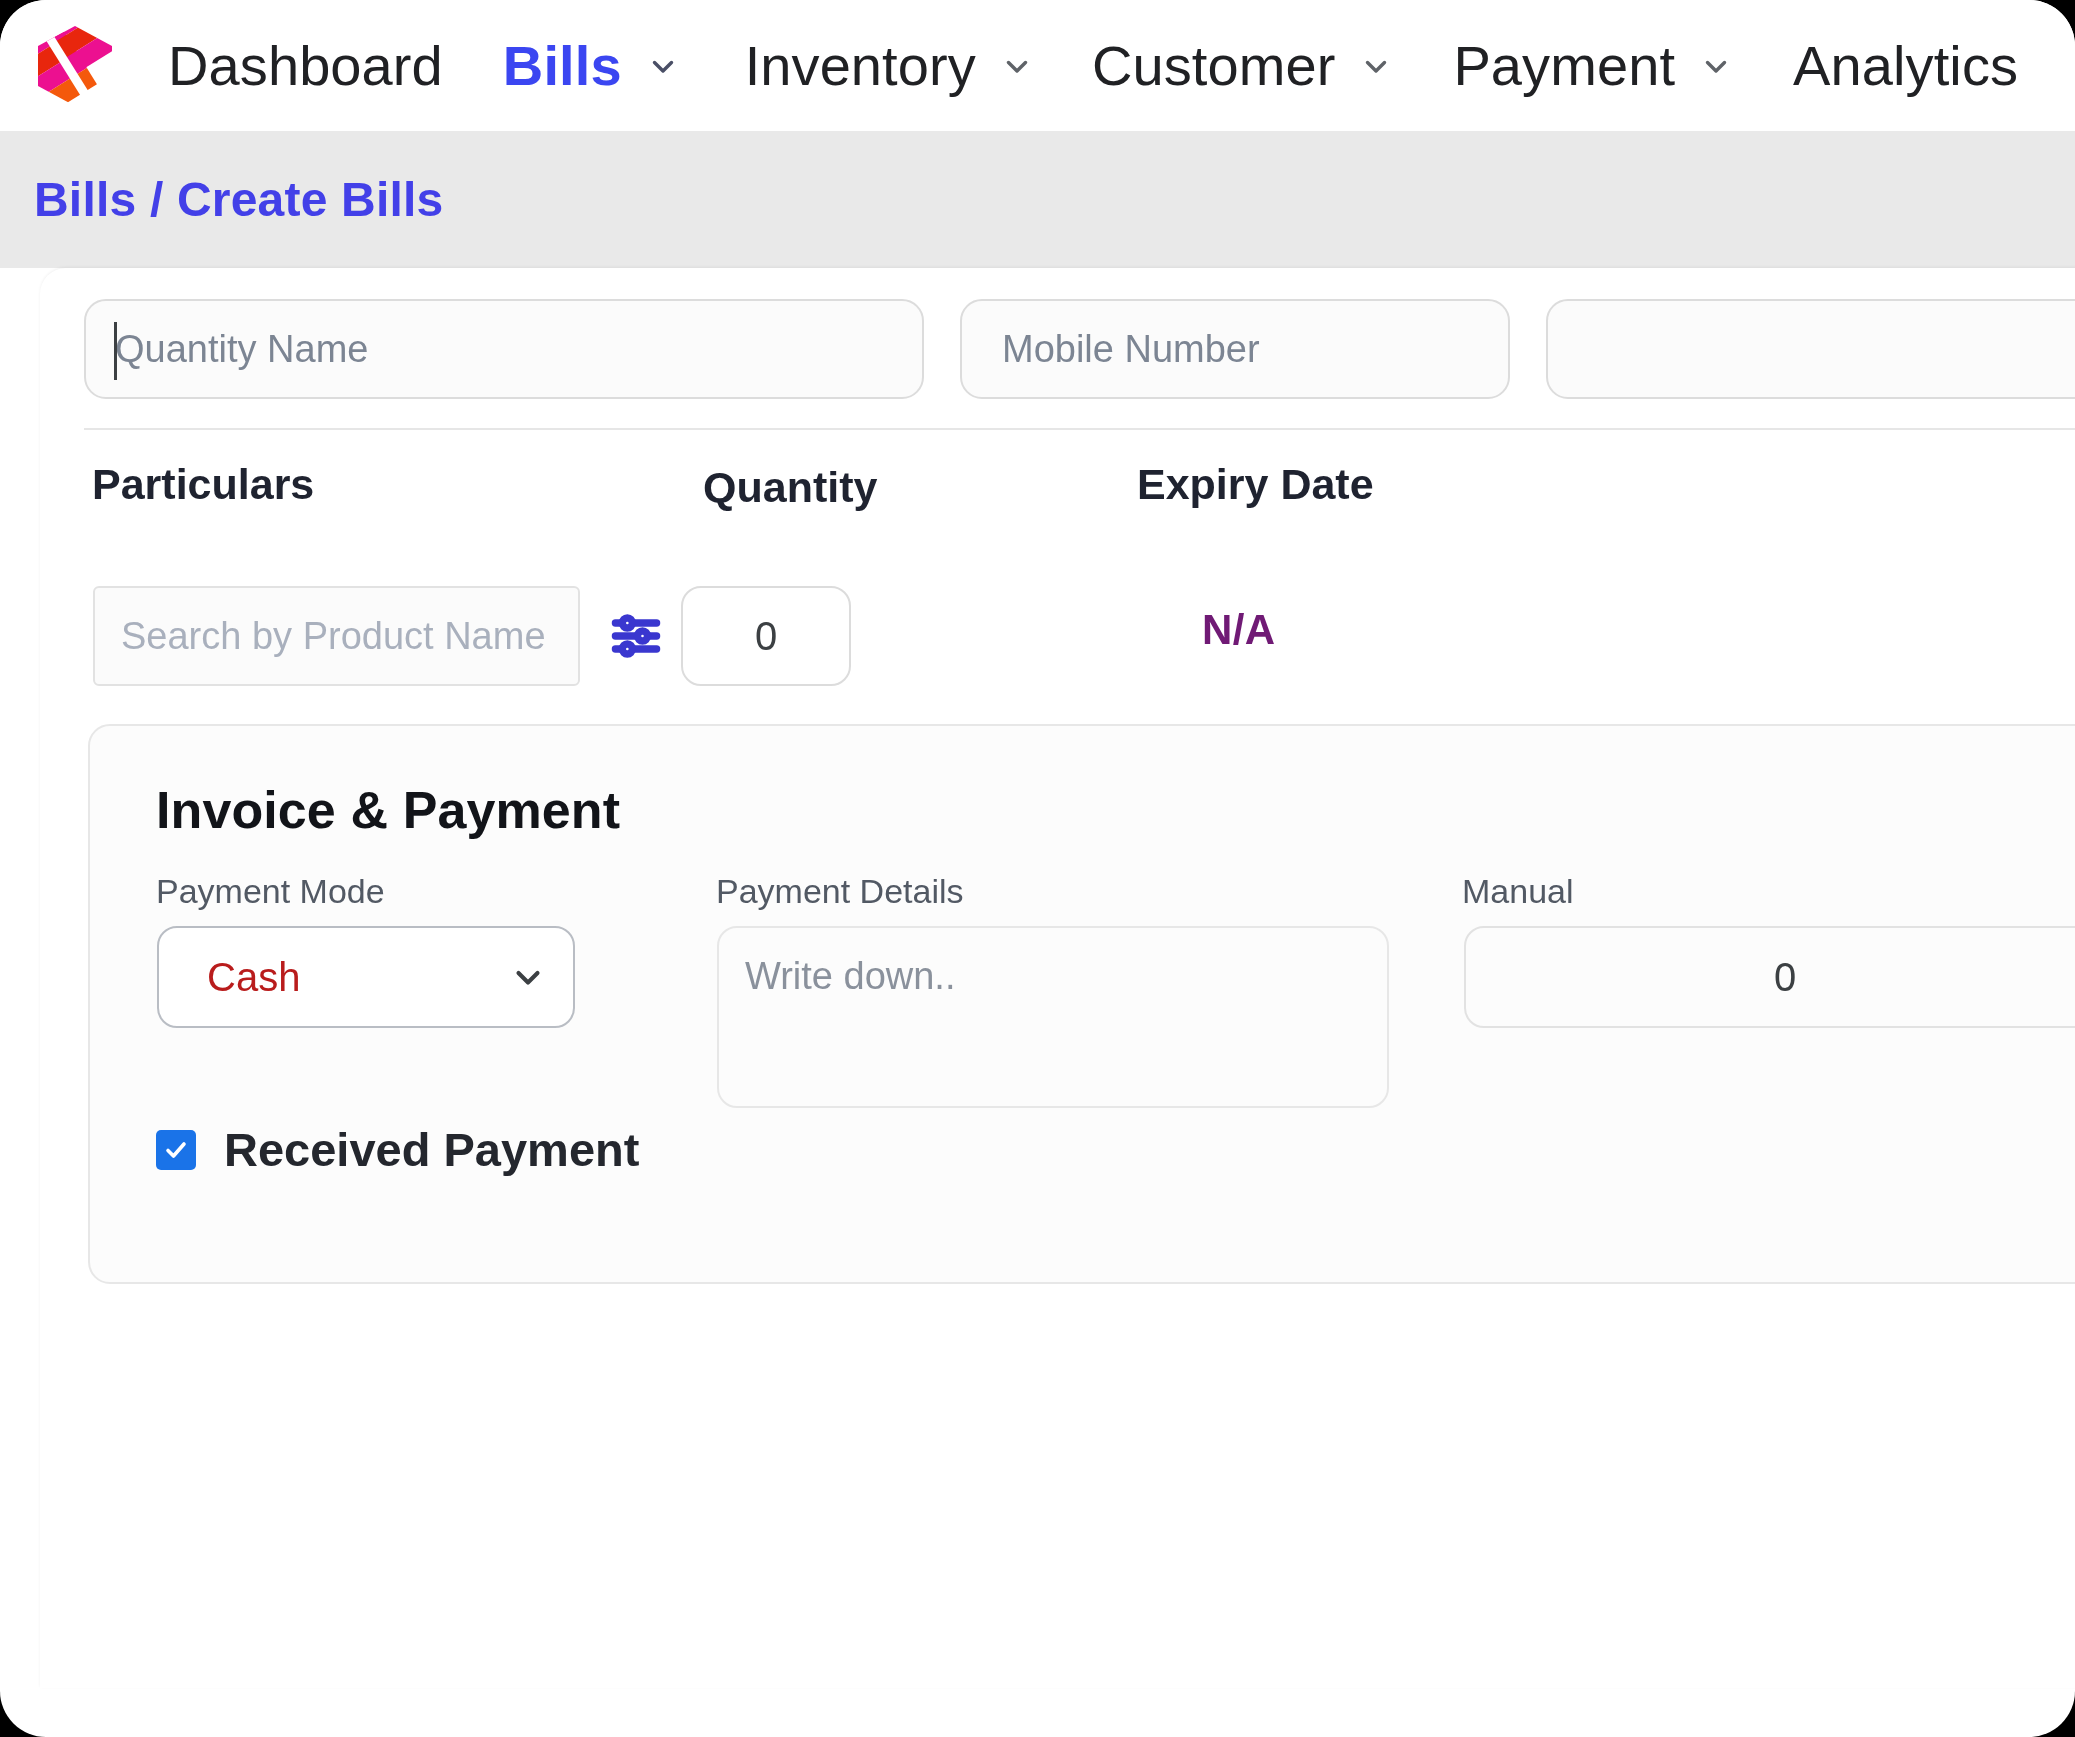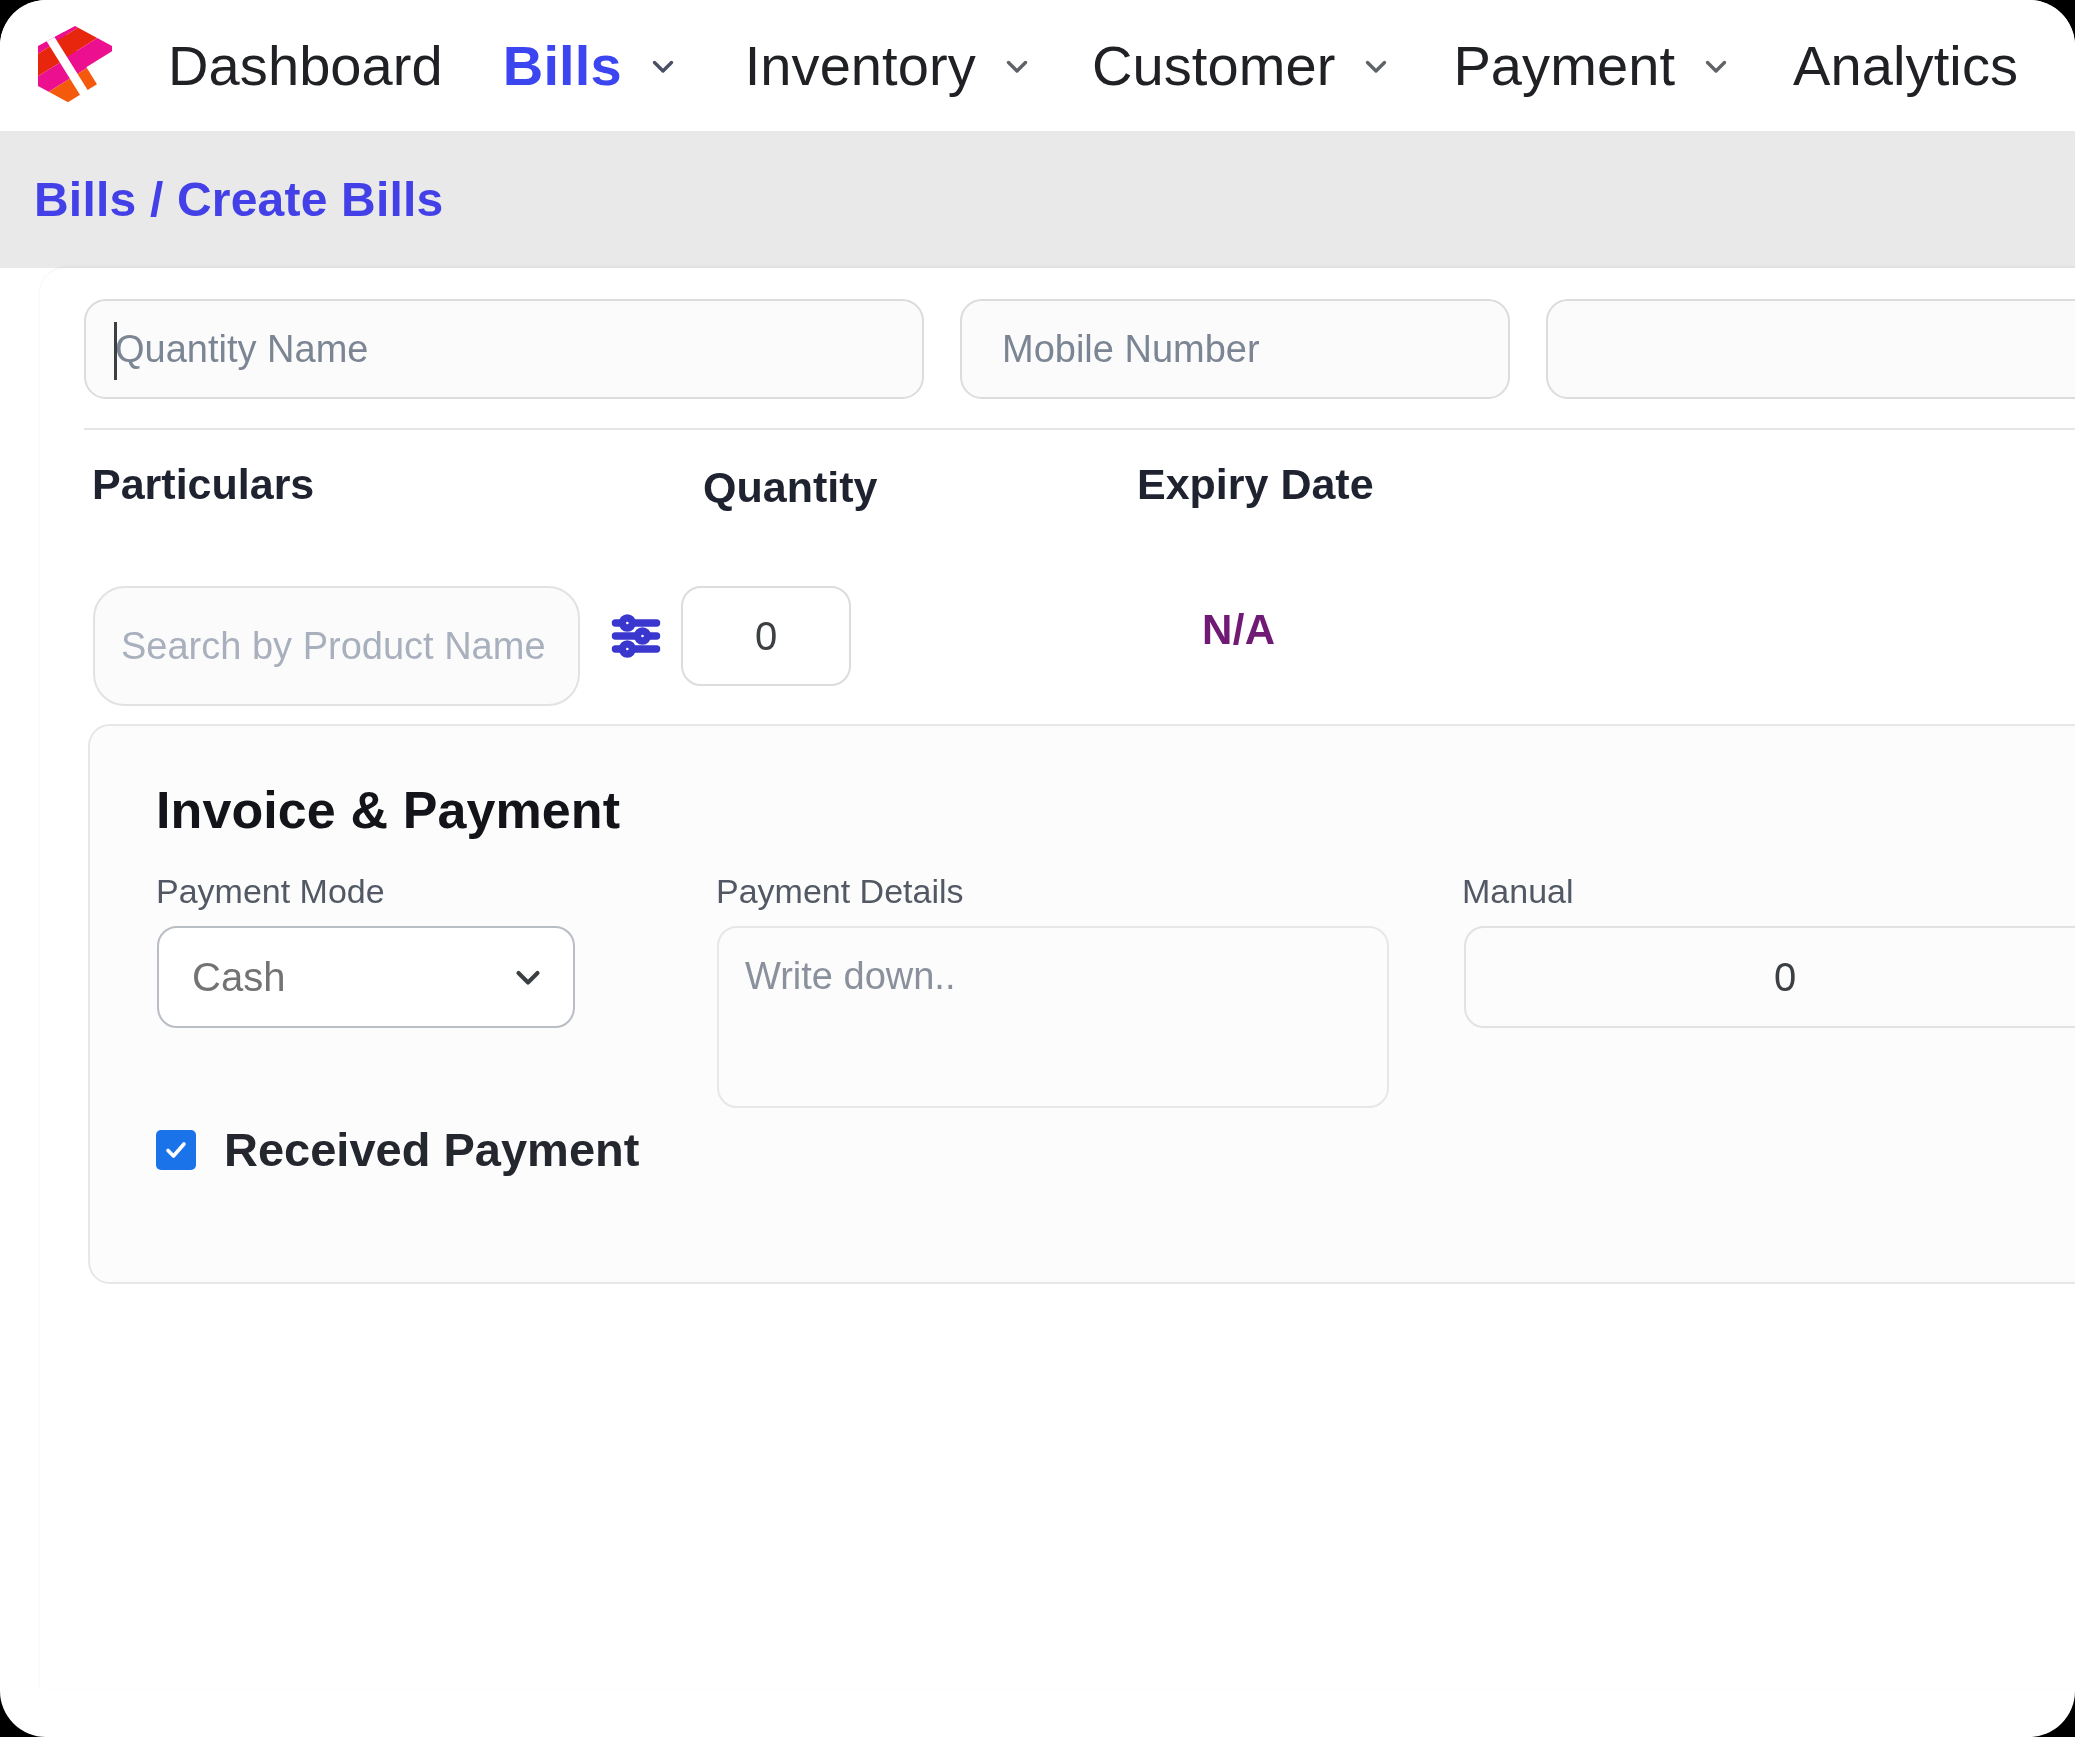--- a/index.html
+++ b/index.html
@@ -173,23 +173,23 @@
   
   #product-row {
     position: absolute;
     left: 0; top: 318px;
     width: 2062px;
     height: 100px;
   }
   #field-product-search {
     position: absolute;
     left: 53px; top: 0;
-    width: 487px; height: 120px;
+    width: 487px; height: 100px;
     border: 2px solid #e2e2e2;
-    border-radius: 32px;
+    border-radius: 6px;
     background: #fbfbfb;
     display: flex;
     align-items: center;
     padding-left: 26px;
   }
   #field-product-search .ph {
     font-size: 38px;
     color: #a9b0bd;
     white-space: nowrap;
     line-height: 1;
@@ -266,22 +266,23 @@
     border: 2px solid #b9bdc4;
     border-radius: 20px;
     background: #ffffff;
     display: flex;
     align-items: center;
     padding: 0 26px 0 33px;
     justify-content: space-between;
   }
   #select-payment-mode .val {
     font-size: 40px;
-    color: #737373;
-    line-height: 1;
+    color: #b91c1c;
+    line-height: 1;
+    margin-left: 15px;
   }
   #select-payment-mode svg { width: 38px; height: 38px; display: block; }
   #select-payment-mode svg path {
     stroke: #3c4043; stroke-width: 2.6; fill: none;
     stroke-linecap: round; stroke-linejoin: round;
   }
 
   #textarea-payment-details {
     position: absolute;
     left: 627px; top: 200px;

